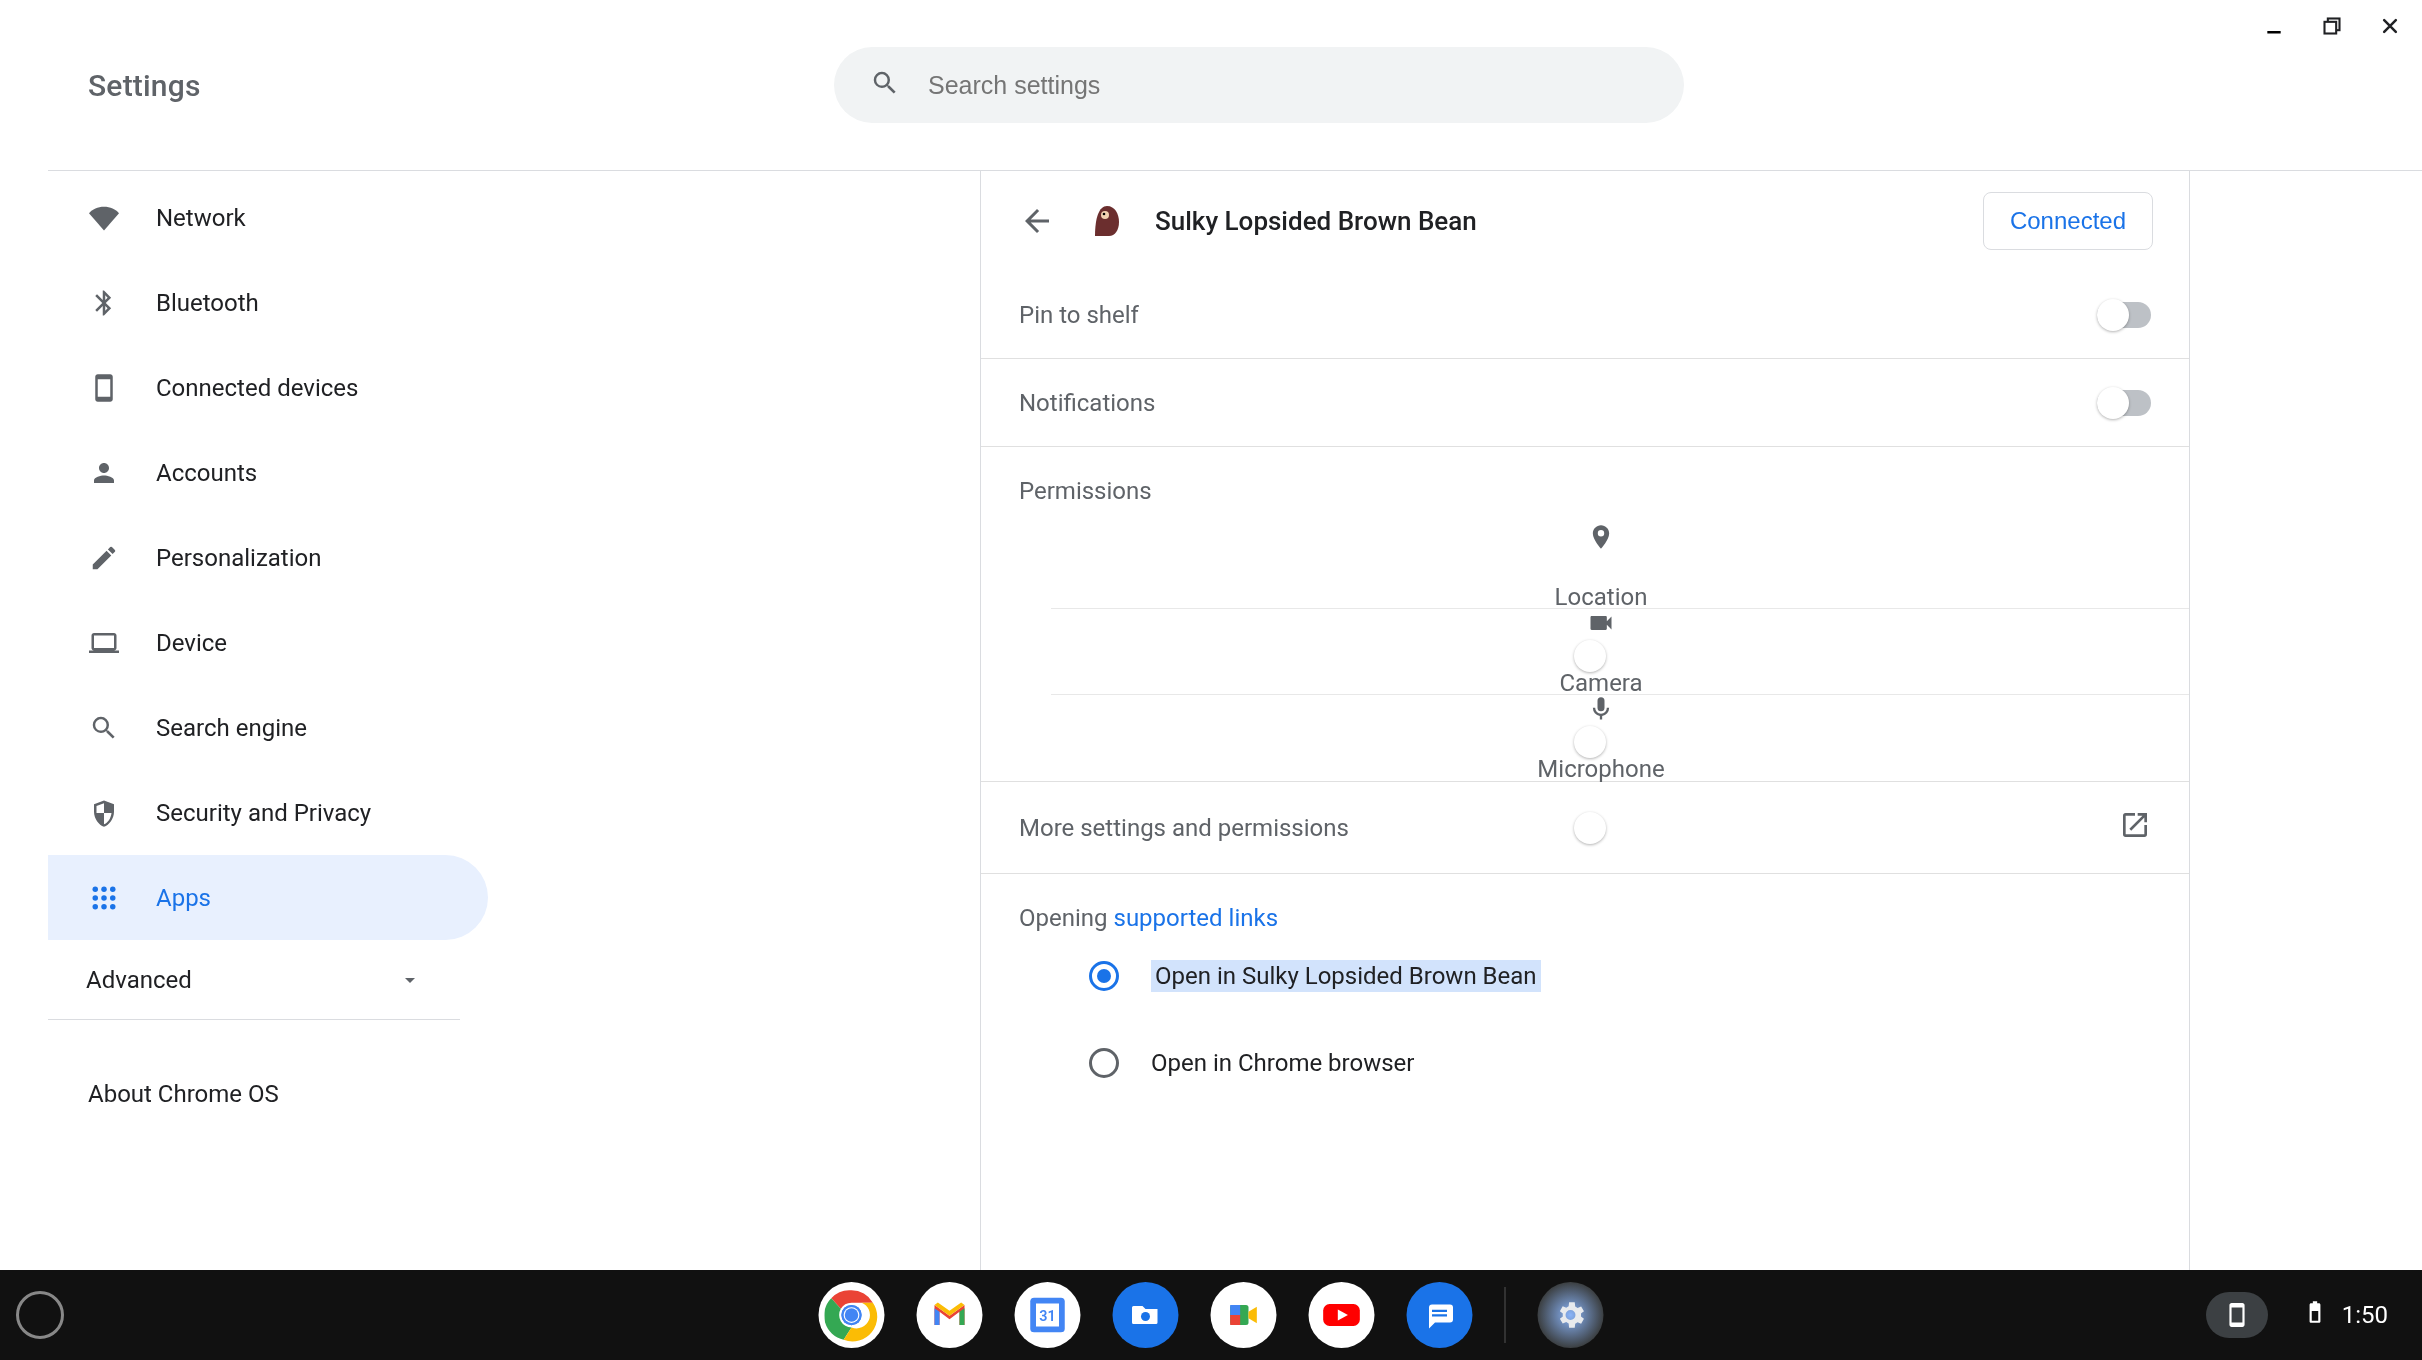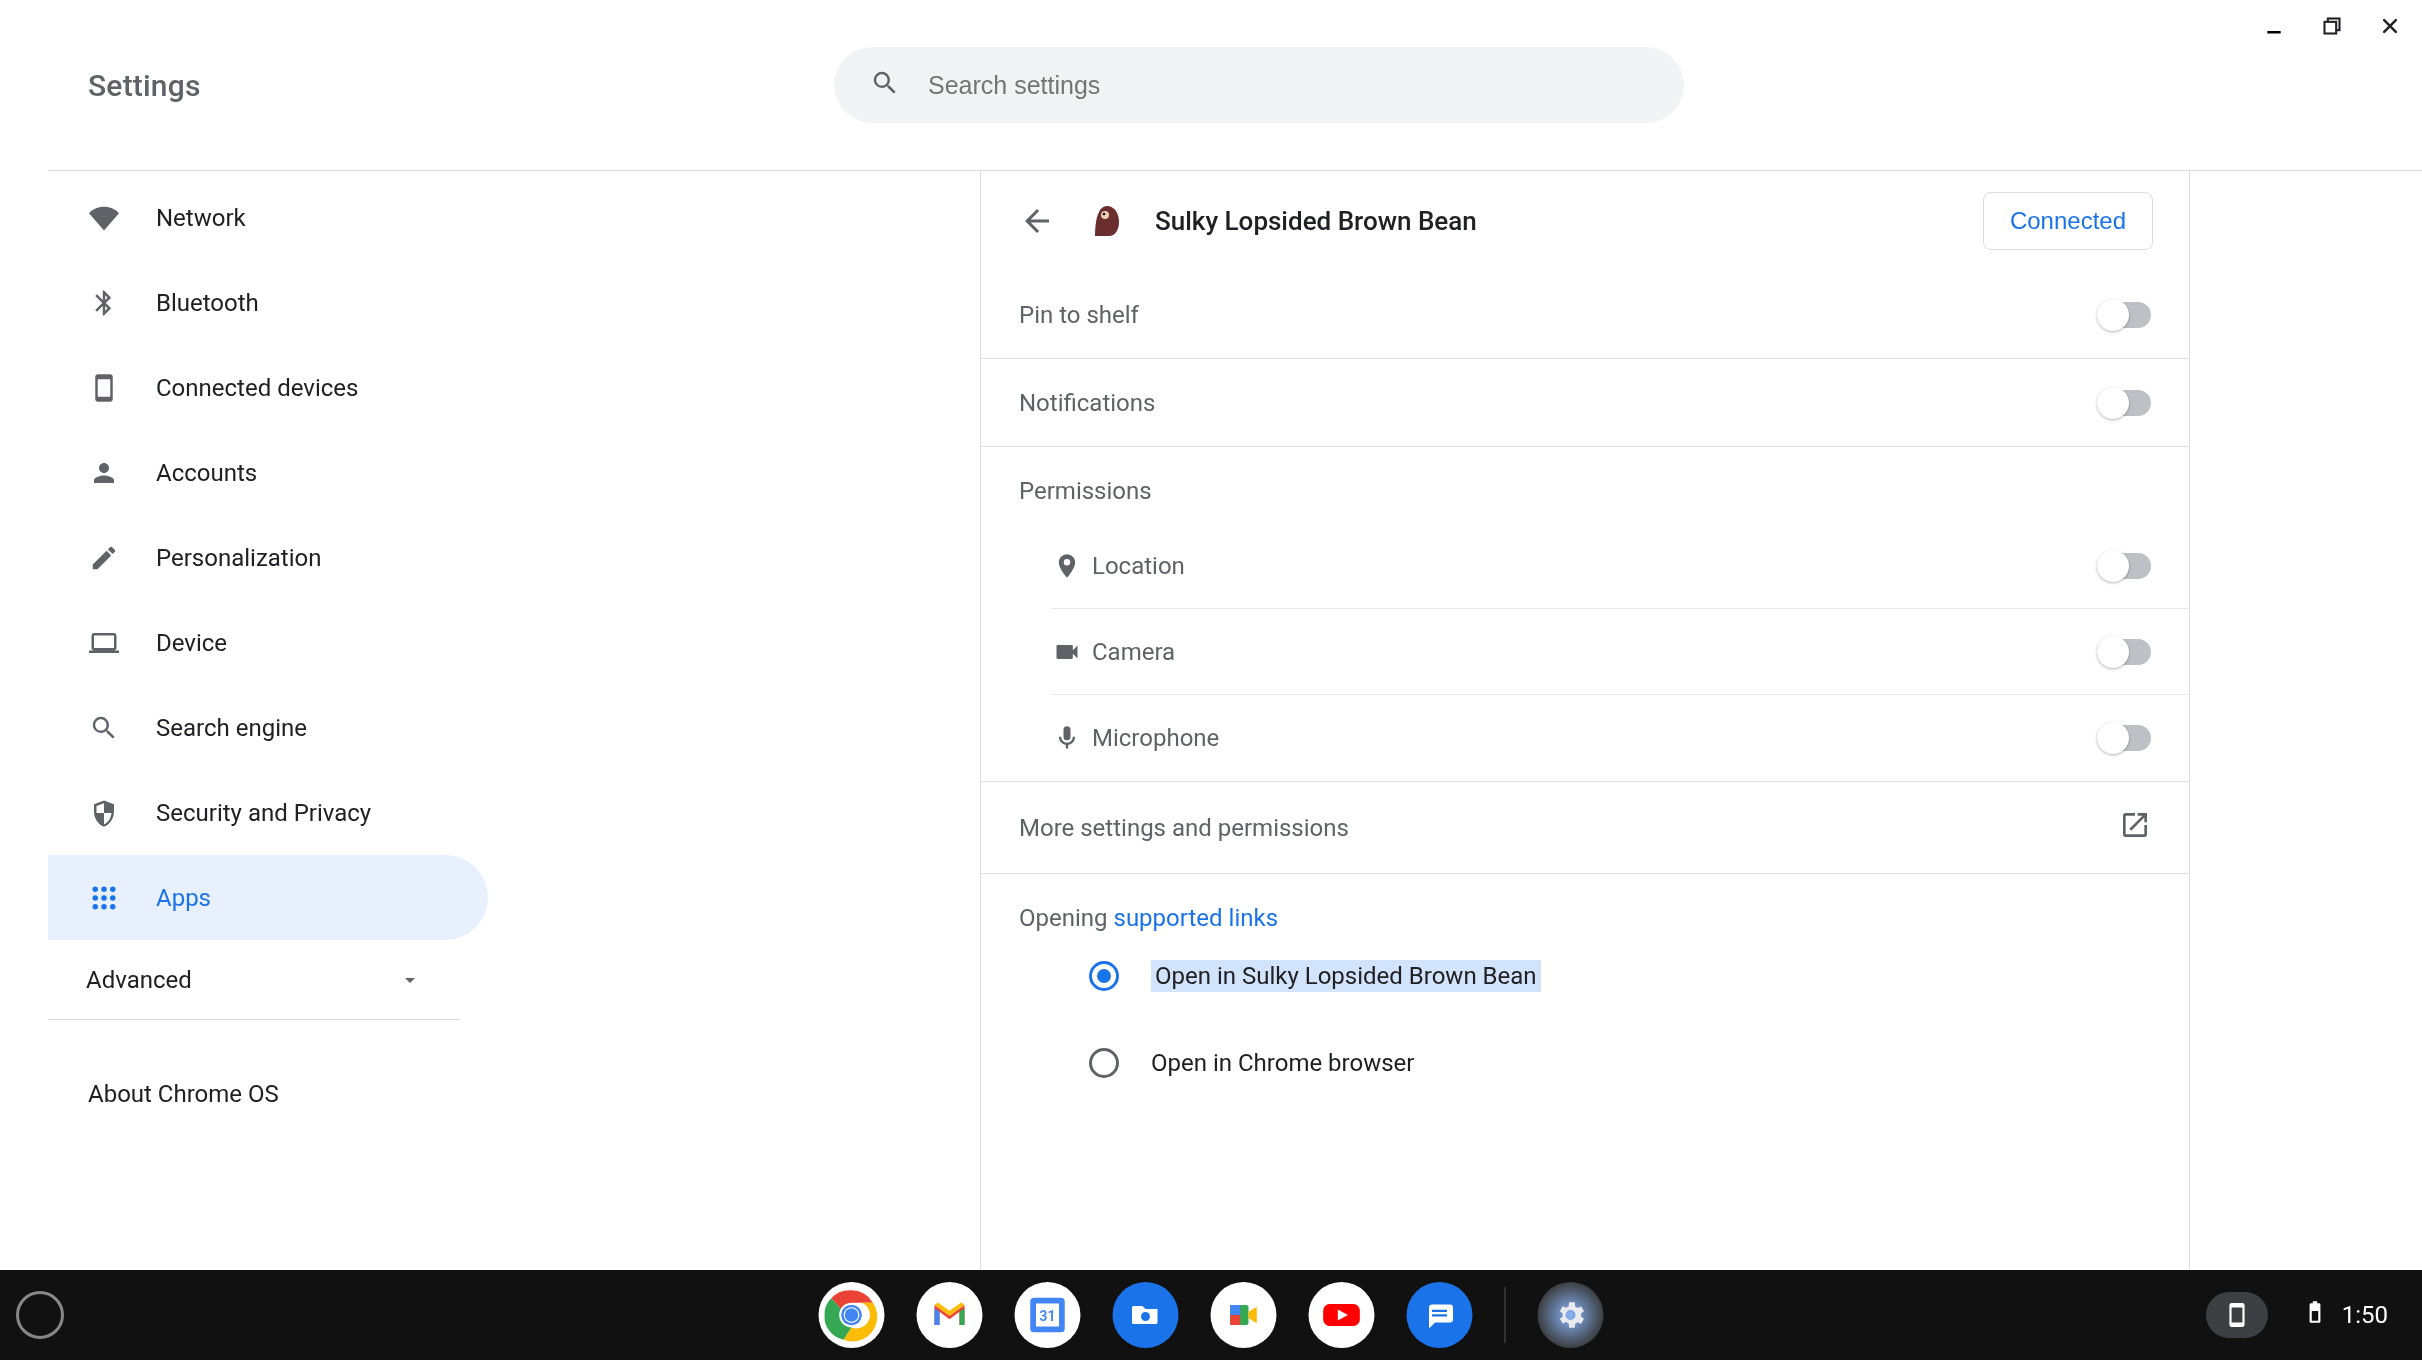--- a/index.html
+++ b/index.html
@@ -46,21 +46,21 @@
   .uninstall-btn { border:1px solid #dadce0; background:#fff; color:#1a73e8; font-size:24px; font-weight:500; padding: 14px 26px; border-radius:8px; cursor:pointer; }
 
   .row { display:flex; align-items:center; padding: 0 38px; border-bottom:1px solid #e0e0e0; font-size:24px; color:#5f6368; }
   .row .label { flex:1; }
   .row.toggle { height: 88px; }
   .toggle-ctrl { width:54px; height:26px; background:#bdc1c6; border-radius:14px; position:relative; cursor:pointer; }
   .toggle-ctrl::after { content:""; position:absolute; left:0; top:-3px; width:32px; height:32px; background:#fff; border-radius:50%; box-shadow:0 1px 3px rgba(0,0,0,.3); }
 
   .section-label { padding: 30px 38px 18px; font-size:24px; color:#5f6368; }
 
-  .perm-row { display:flex; align-items:center; height:86px; margin-left: 70px; padding-right:38px; border-bottom:1px solid #e8e8e8; gap: 9px; }
+  .perm-row { display:flex; align-items:center; height:86px; margin-left: 70px; padding-right:38px; border-bottom:1px solid #e8e8e8; gap: 32px; flex-direction: column; }
   .perm-row:last-of-type { border-bottom:none; }
   .perm-row .picon { width:32px; height:32px; display:flex; align-items:center; justify-content:center; }
   .perm-row .picon svg { width:28px; height:28px; fill:#5f6368; }
   .perm-row .plabel { flex:1; font-size:24px; color:#5f6368; }
   .perm-block { border-bottom:1px solid #e0e0e0; }
 
   .more-row { display:flex; align-items:center; height:92px; padding:0 38px; font-size:24px; color:#5f6368; cursor:pointer; border-bottom:1px solid #e0e0e0; }
   .more-row .spacer { flex:1; }
   .more-row .ext svg { width:32px; height:32px; fill:#5f6368; }
 

